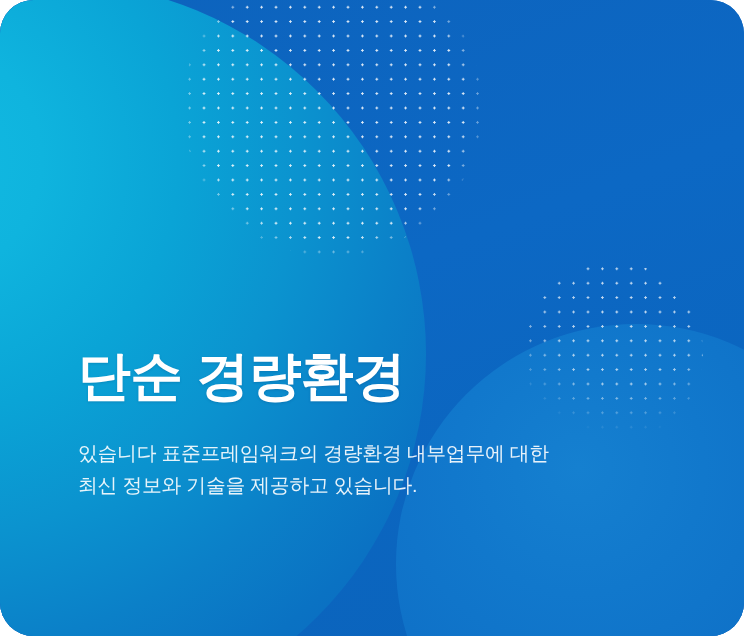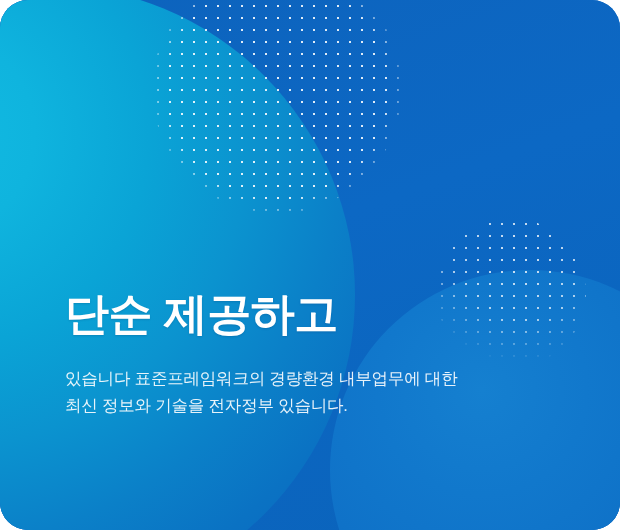--- a/index.html
+++ b/index.html
@@ -142,21 +142,21 @@
 
   <div class="blob blob-cyan"></div>
 
   <div class="blob blob-lightblue"></div>
 
   <div class="dots dots-top"></div>
 
   <div class="dots dots-bottom"></div>
 
   <div class="hero-copy">
-    <h1 class="hero-title">단순 제공하고</h1>
+    <h1 class="hero-title">단순 경량환경</h1>
 
     <p class="hero-subtitle">
       <span class="line">있습니다 표준프레임워크의 경량환경 내부업무에 대한</span>
-      <span class="line">최신 정보와 기술을 전자정부 있습니다.</span>
+      <span class="line">최신 정보와 기술을 제공하고 있습니다.</span>
     </p>
   </div>
 
 </div>
 
 </body></html>

